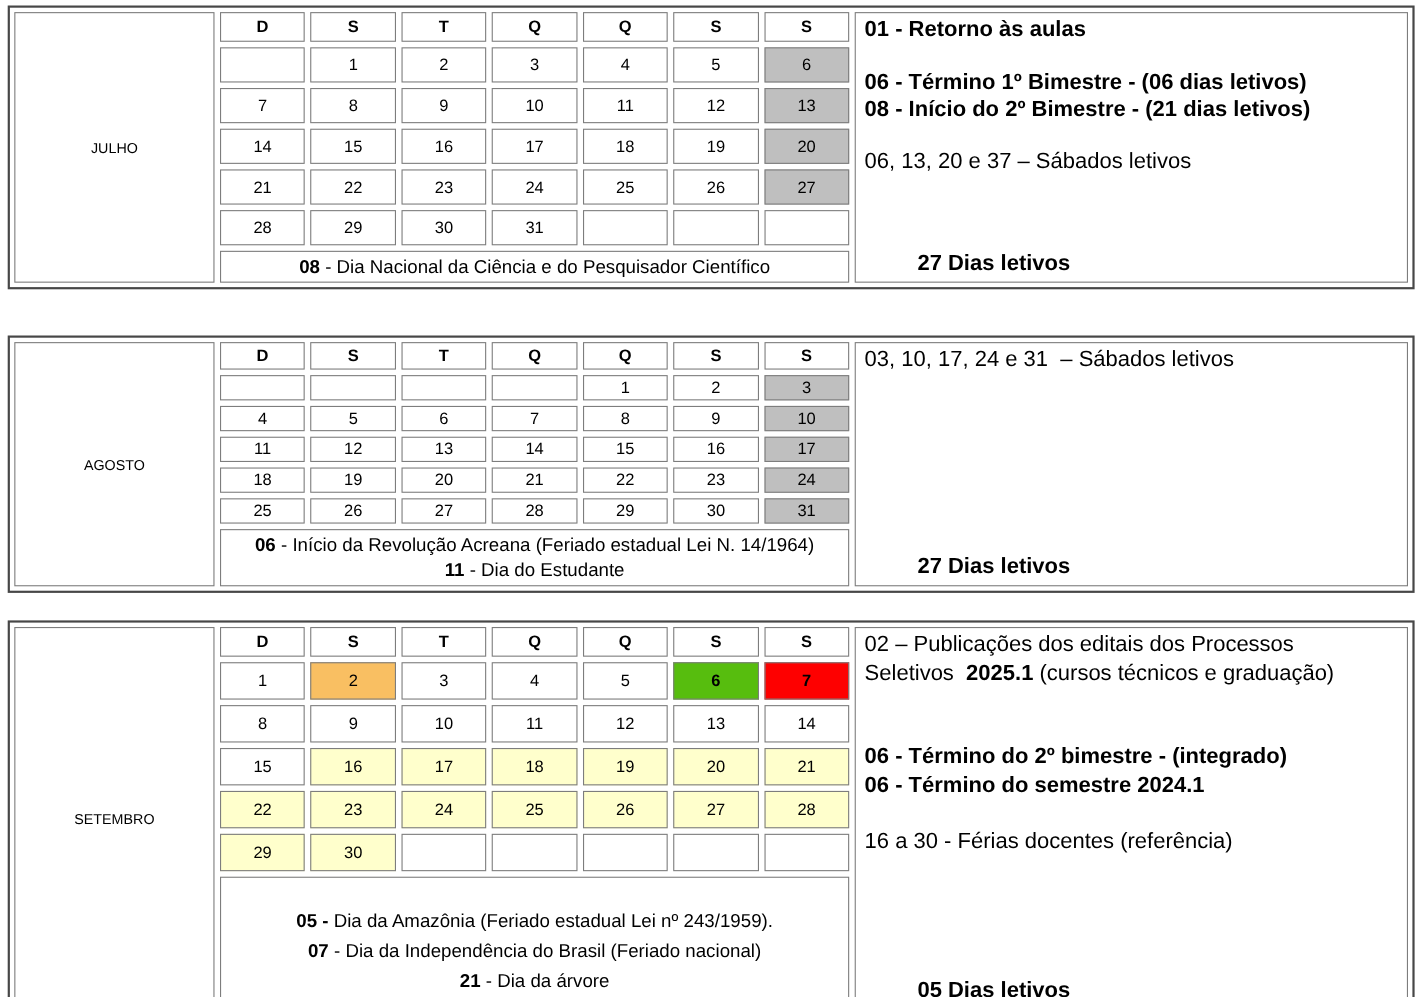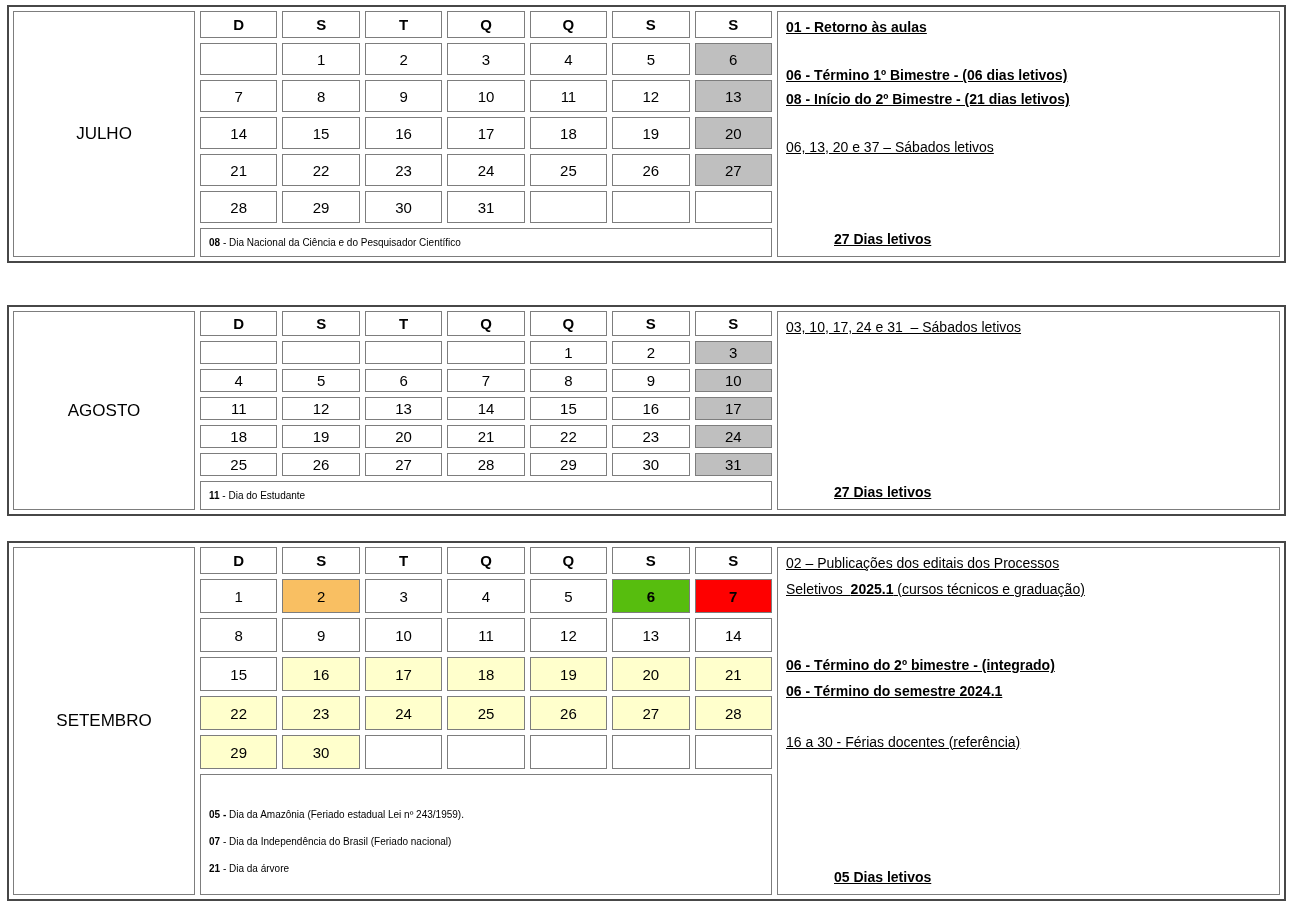--- a/index.html
+++ b/index.html
@@ -15,44 +15,44 @@
     border:2px solid #474747;
     padding:4px;background:#fff;box-sizing:border-box;
   }
   .month-0{margin-bottom:42px;}
   .month-1{margin-bottom:25px;}
   .month-2{height:360px;}
   .month-name-cell{
     flex:0 0 180px;
     border:1.5px solid #7d7d7d;
     display:flex;align-items:center;justify-content:center;
-    font-size:17px;
+    font-size:13px;
   }
   .calendar-area{flex:0 0 572px;display:flex;flex-direction:column;gap:5px;}
   .weekday-row,.weeks{display:grid;grid-template-columns:repeat(7,1fr);gap:5px;}
   .hdr-cell{
     border:1.5px solid #7d7d7d;font-weight:bold;font-size:15px;
     display:flex;align-items:center;justify-content:center;height:25px;background:#fff;
   }
   .day-cell{
     border:1.5px solid #7d7d7d;font-size:15px;
     display:flex;align-items:center;justify-content:center;background:#fff;
   }
   .month-0 .day-cell{height:30px;}
   .month-1 .hdr-cell{height:23px;}
   .month-1 .day-cell{height:21px;}
   .month-2 .day-cell{height:32px;}
-  .footer-cell{border:1.5px solid #7d7d7d;padding:2px 8px;font-size:10px;background:#fff;}
+  .footer-cell{border:1.5px solid #7d7d7d;padding:2px 8px;font-size:17px;background:#fff;text-align:center;}
   .footer-line{line-height:23px;white-space:pre-wrap;}
   .month-2 .footer-cell{flex:1;padding-top:26px;}
   .month-2 .footer-line{line-height:27px;}
   .notes-cell{
     flex:1;border:1.5px solid #7d7d7d;background:#fff;
     display:flex;flex-direction:column;
-    padding:3px 8px 6px 8px;font-size:14px;text-decoration:underline;
+    padding:3px 8px 6px 8px;font-size:20px;
   }
   .note-line{line-height:24px;min-height:24px;white-space:pre-wrap;}
   .month-2 .note-line{line-height:25.5px;min-height:25.5px;}
   .days-total{margin-top:auto;font-weight:bold;line-height:22px;margin-left:48px;}
   .bold{font-weight:bold;}
 </style>
 </head>
 <body>
 
 <div id="calendar-root">
@@ -169,20 +169,21 @@
           <div class="day-cell" style="background: rgb(191, 191, 191);">24</div>
           <div class="day-cell">25</div>
           <div class="day-cell">26</div>
           <div class="day-cell">27</div>
           <div class="day-cell">28</div>
           <div class="day-cell">29</div>
           <div class="day-cell">30</div>
           <div class="day-cell" style="background: rgb(191, 191, 191);">31</div>
         </div>
       <div class="footer-cell">
+          <div class="footer-line"><span class="bold">06</span><span> - Início da Revolução Acreana (Feriado estadual Lei N. 14/1964)</span></div>
           <div class="footer-line"><span class="bold">11</span><span> - Dia do Estudante</span></div>
         </div>
     </div>
     <div class="notes-cell">
       <div class="notes-body">
           <div class="note-line"><span>03, 10, 17, 24 e 31  – Sábados letivos</span></div>
         </div>
       <div class="days-total">27 Dias letivos</div>
     </div>
   </section>

